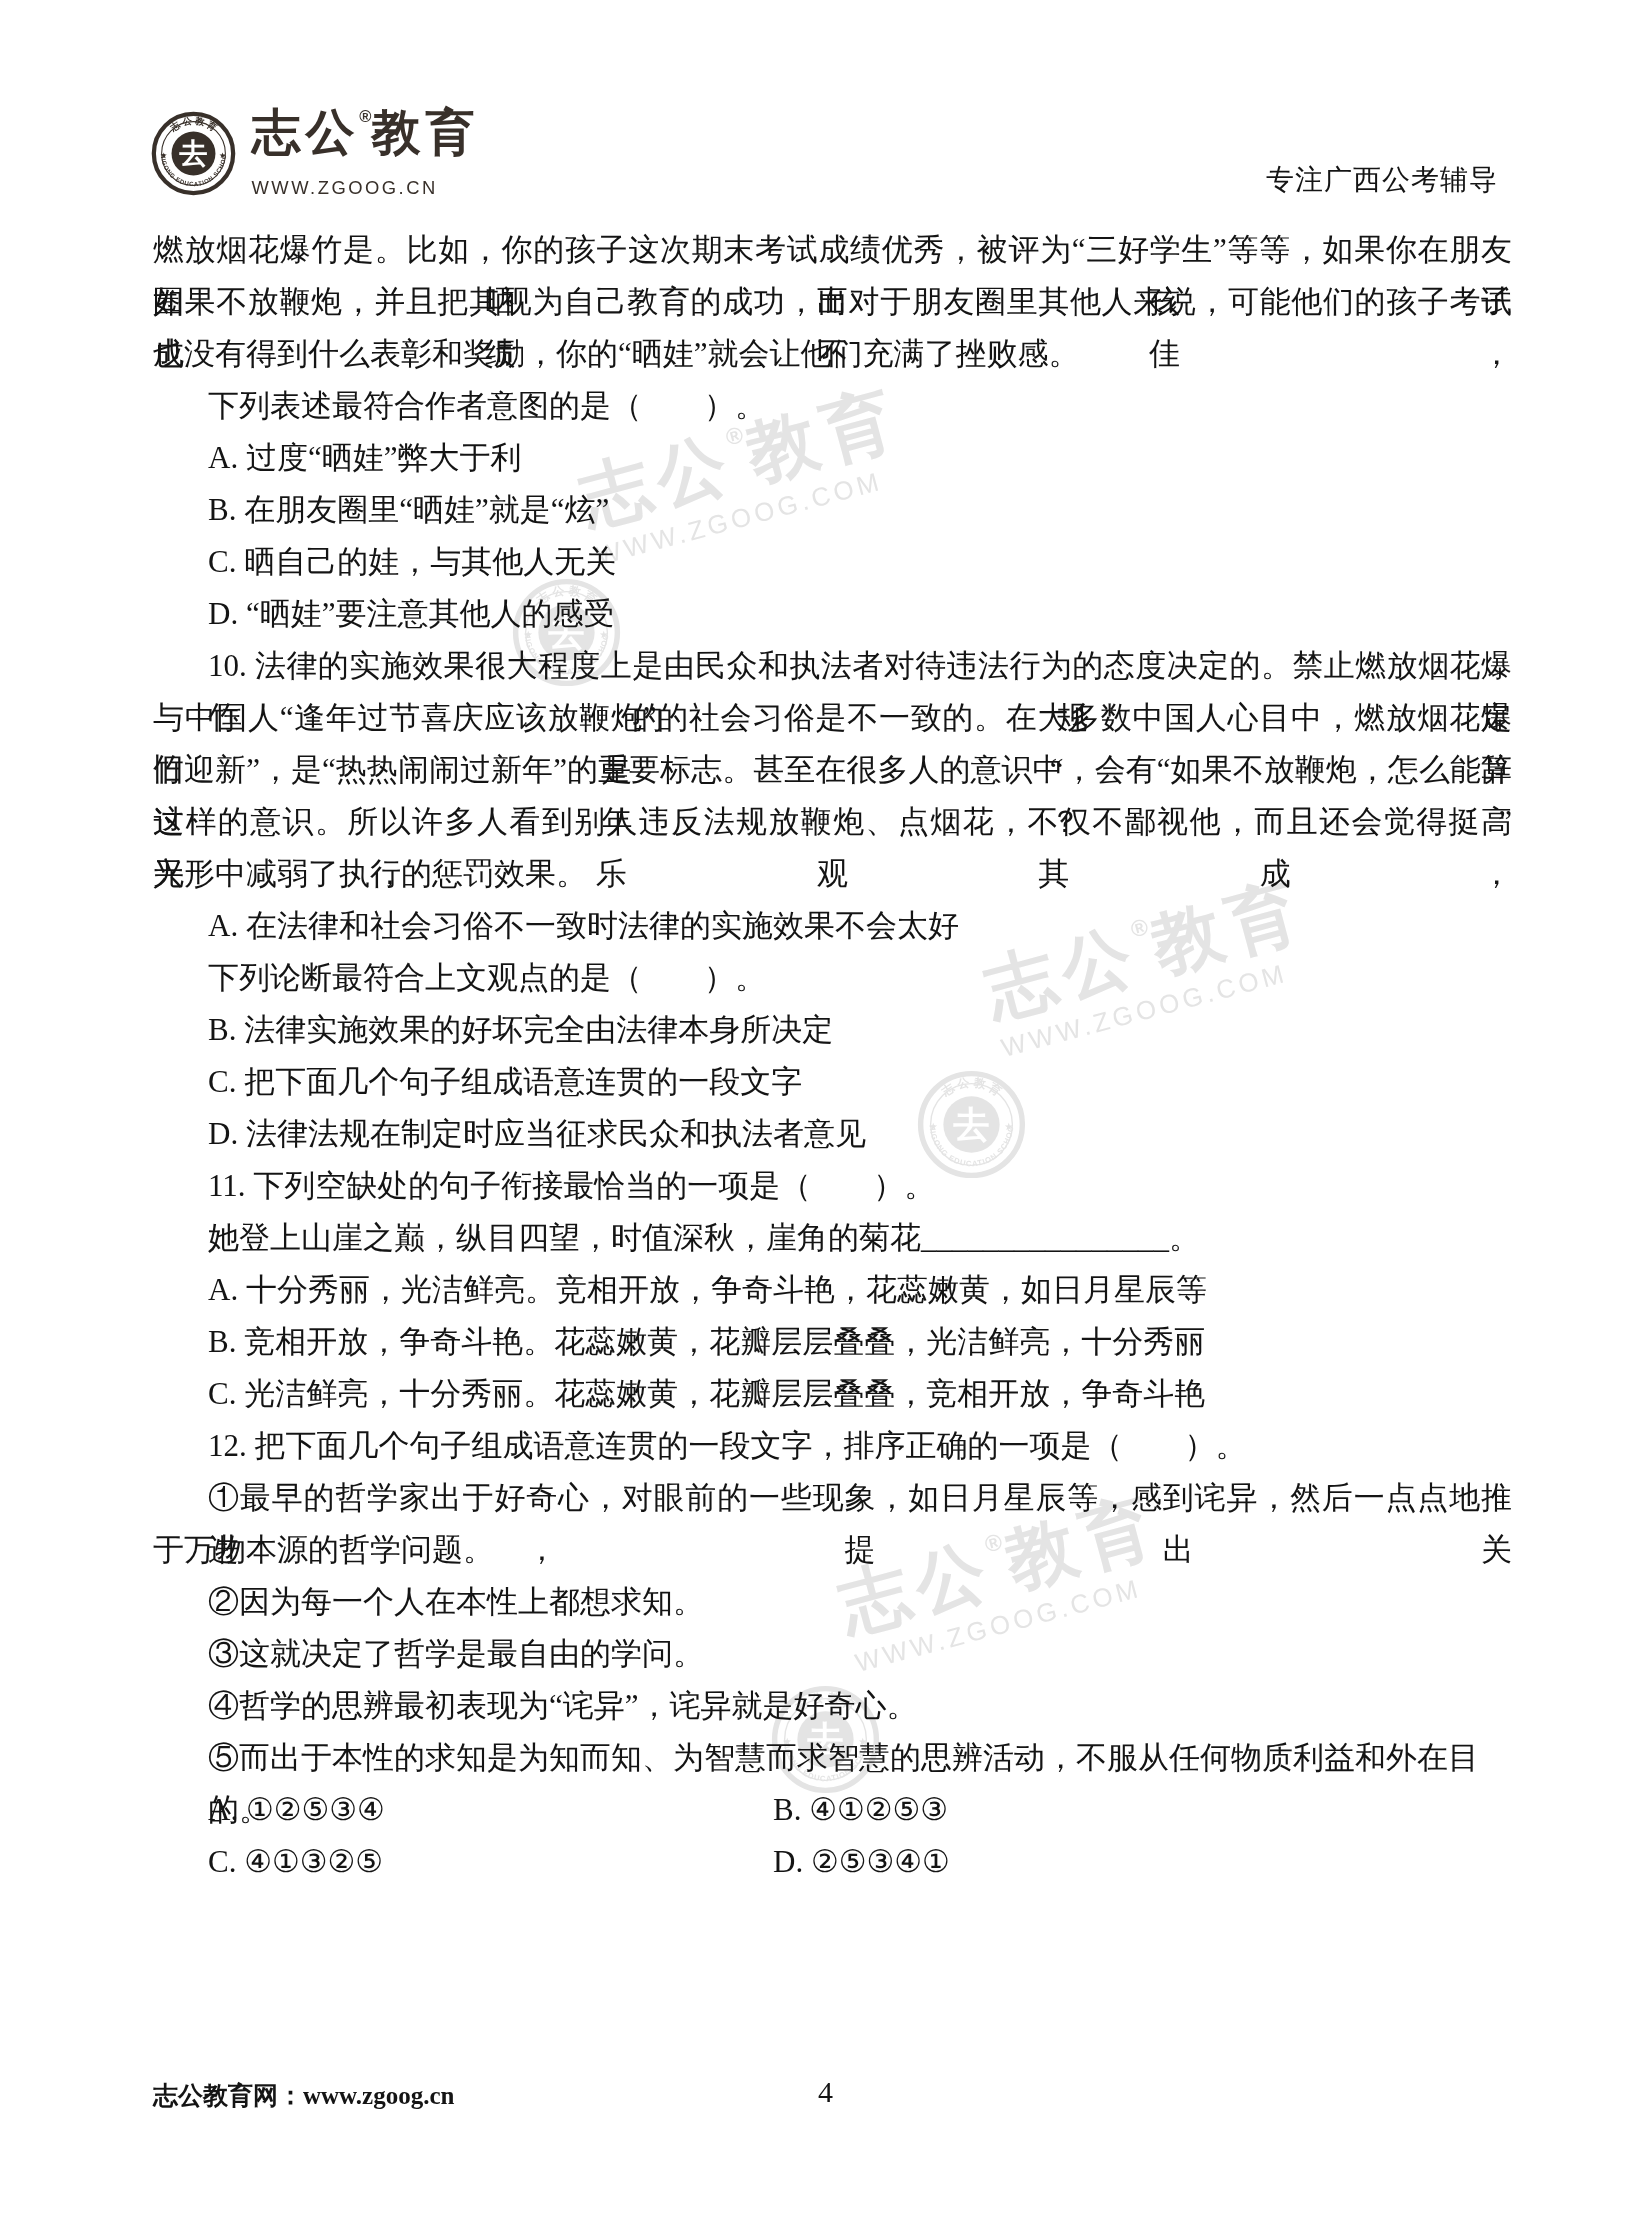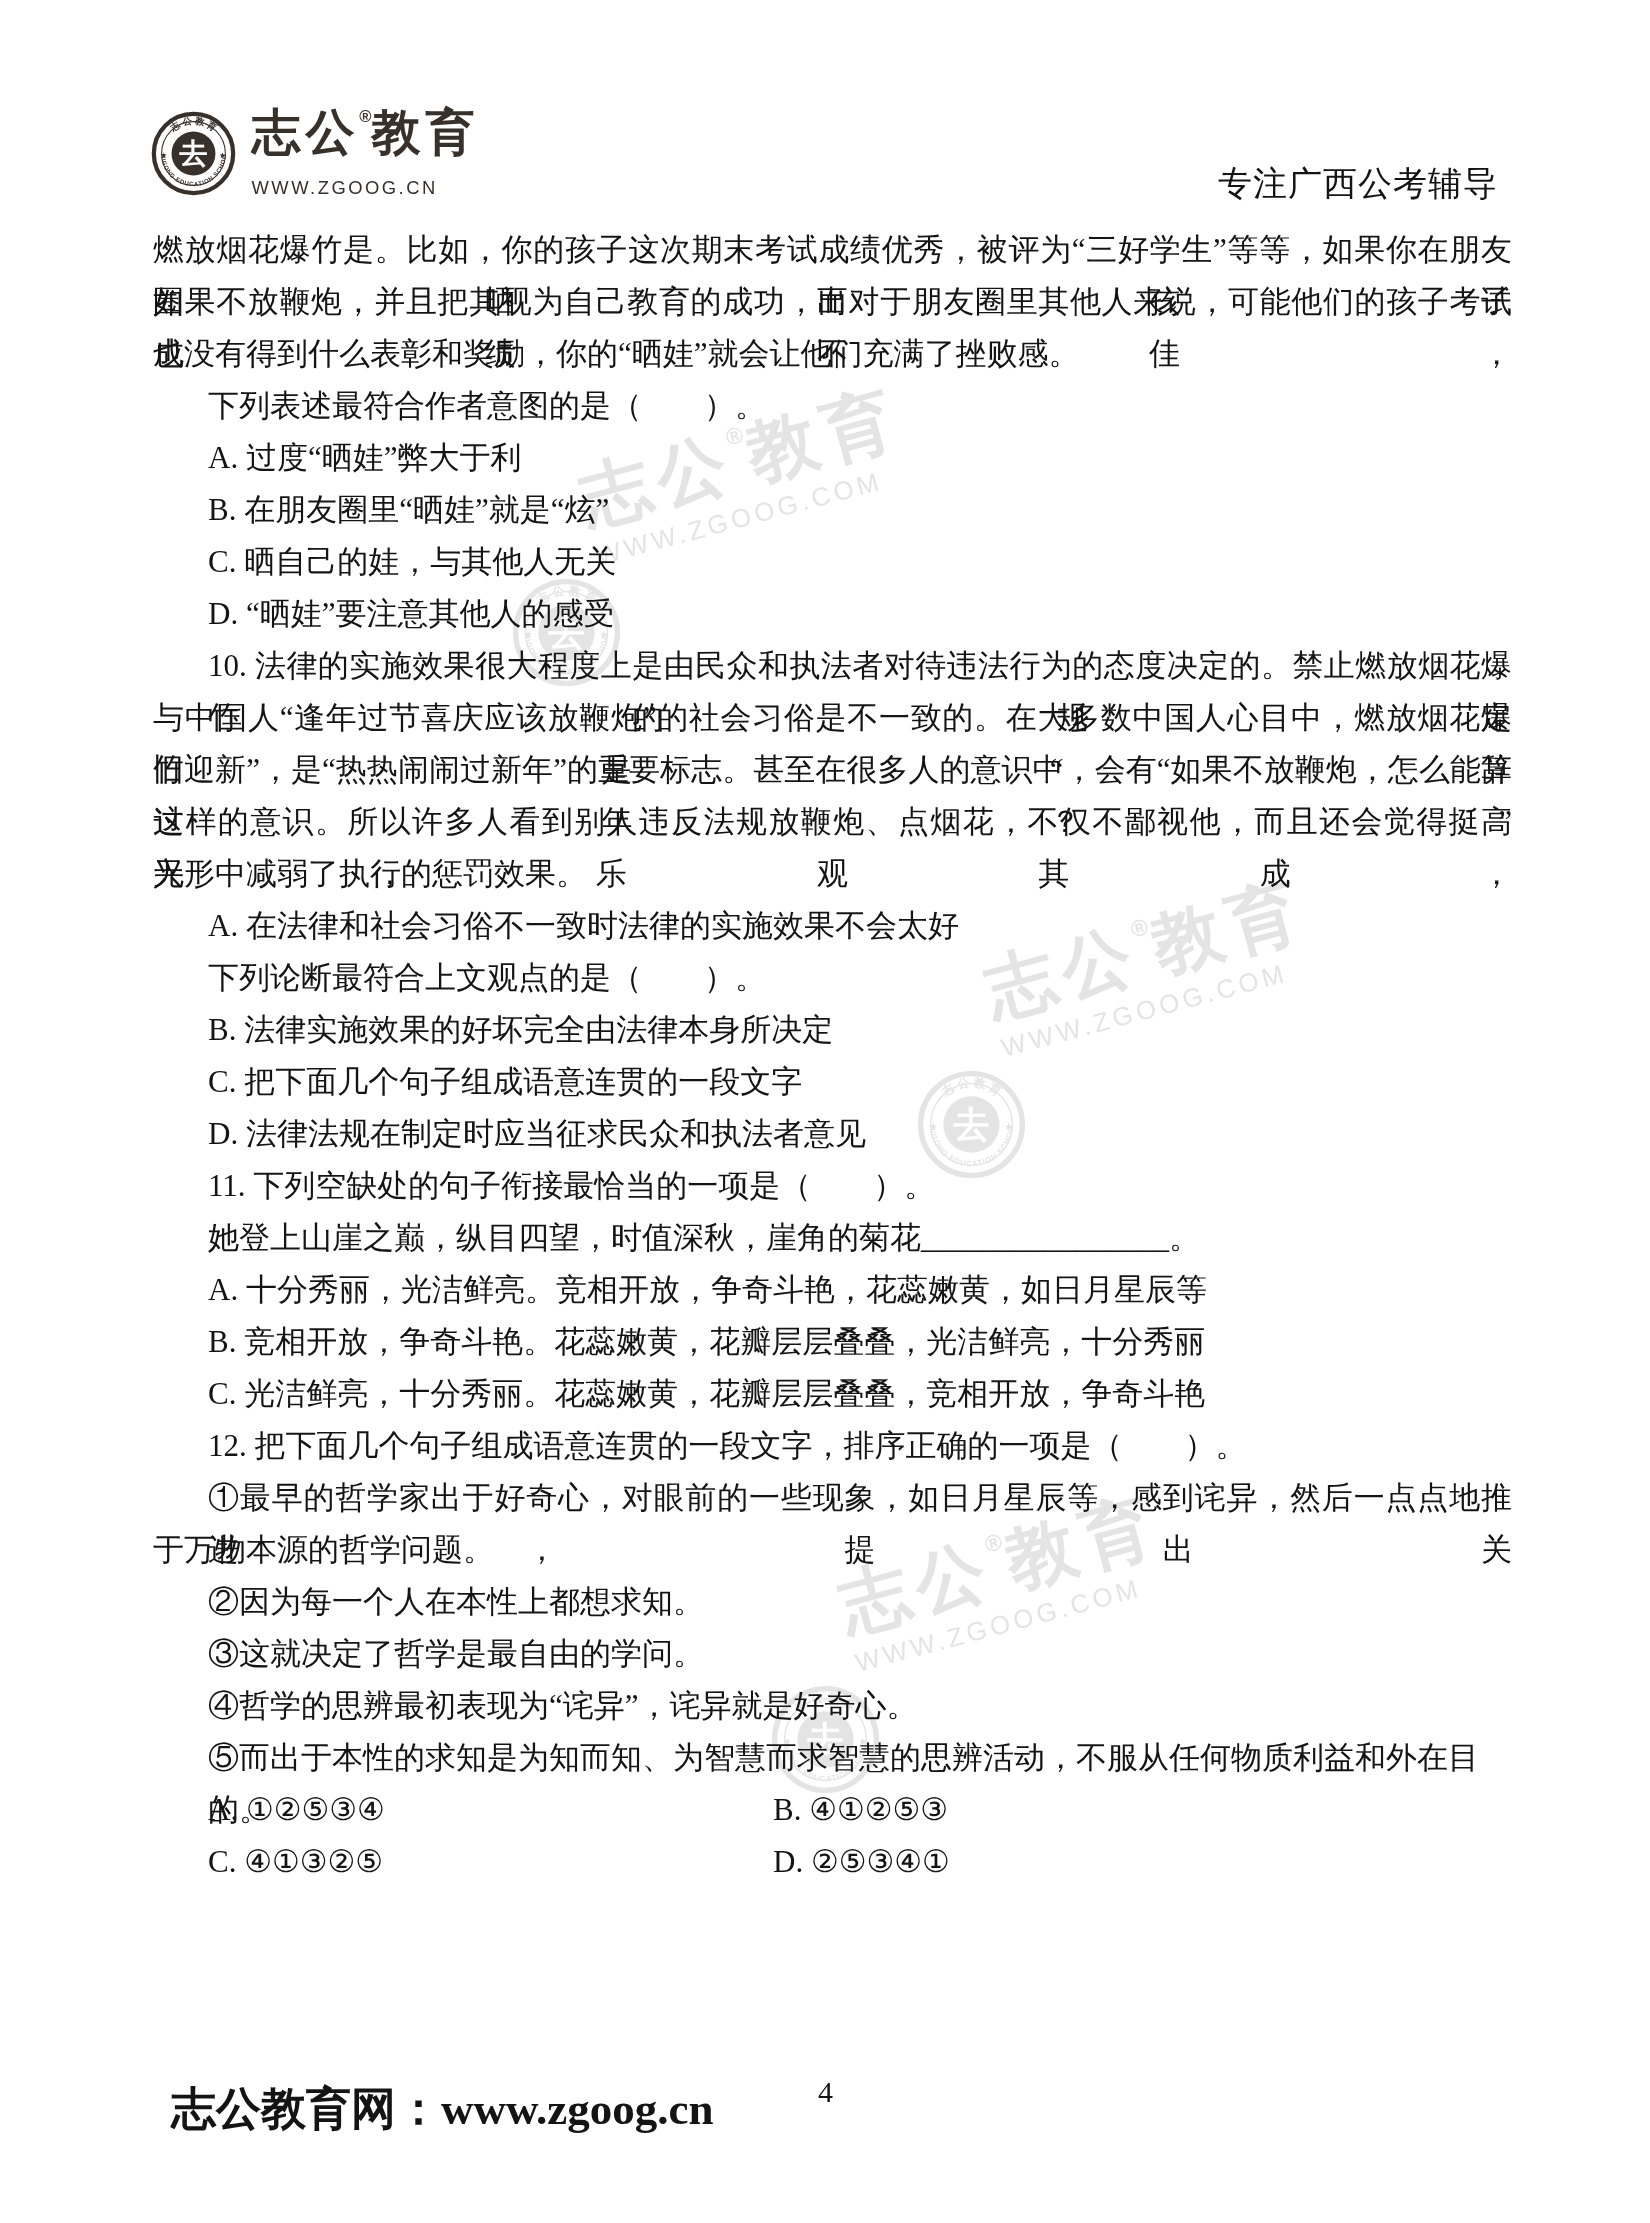--- a/index.html
+++ b/index.html
@@ -32,21 +32,21 @@
     font-weight:bold;font-size:49px;line-height:1.05;letter-spacing:4.9px;
     white-space:nowrap;
   }
   .logo-brand .reg{font-size:16.5px;vertical-align:27px;letter-spacing:0;}
   .logo-url{
     font-family:"Liberation Sans","DejaVu Sans",sans-serif;
     font-size:18.4px;letter-spacing:2.5px;margin-top:19px;white-space:nowrap;
   }
   .tagline{
     position:absolute;top:161px;right:153px;
-    font-size:34px;letter-spacing:1px;white-space:nowrap;
+    font-size:28px;letter-spacing:1px;white-space:nowrap;
   }
   
   .wm{
     position:absolute;width:505px;height:320px;
     color:var(--wm-color);
     pointer-events:none;z-index:0;
   }
   .wm-seal{position:absolute;left:0;top:144px;width:109px;height:109px;}
   .wm-text{
     position:absolute;left:89px;top:29px;
@@ -73,22 +73,22 @@
   }
   .line.indent{padding-left:55px;}
   .line.justify{
     text-align:justify;
     text-align-last:justify;
     text-justify:inter-character;
   }
   .line .col2{position:absolute;left:620px;top:0;}
   
   .footer-site{
-    position:absolute;left:171px;top:2079px;
-    font-size:45px;font-weight:bold;white-space:nowrap;z-index:1;
+    position:absolute;left:153px;top:2079px;
+    font-size:25px;font-weight:bold;white-space:nowrap;z-index:1;
   }
   .footer-page{
     position:absolute;left:0;top:2075px;width:100%;
     text-align:center;font-size:30px;z-index:1;
   }
   .hidden-defs{position:absolute;width:0;height:0;overflow:hidden;}
 </style>
 </head>
 <body>
 

